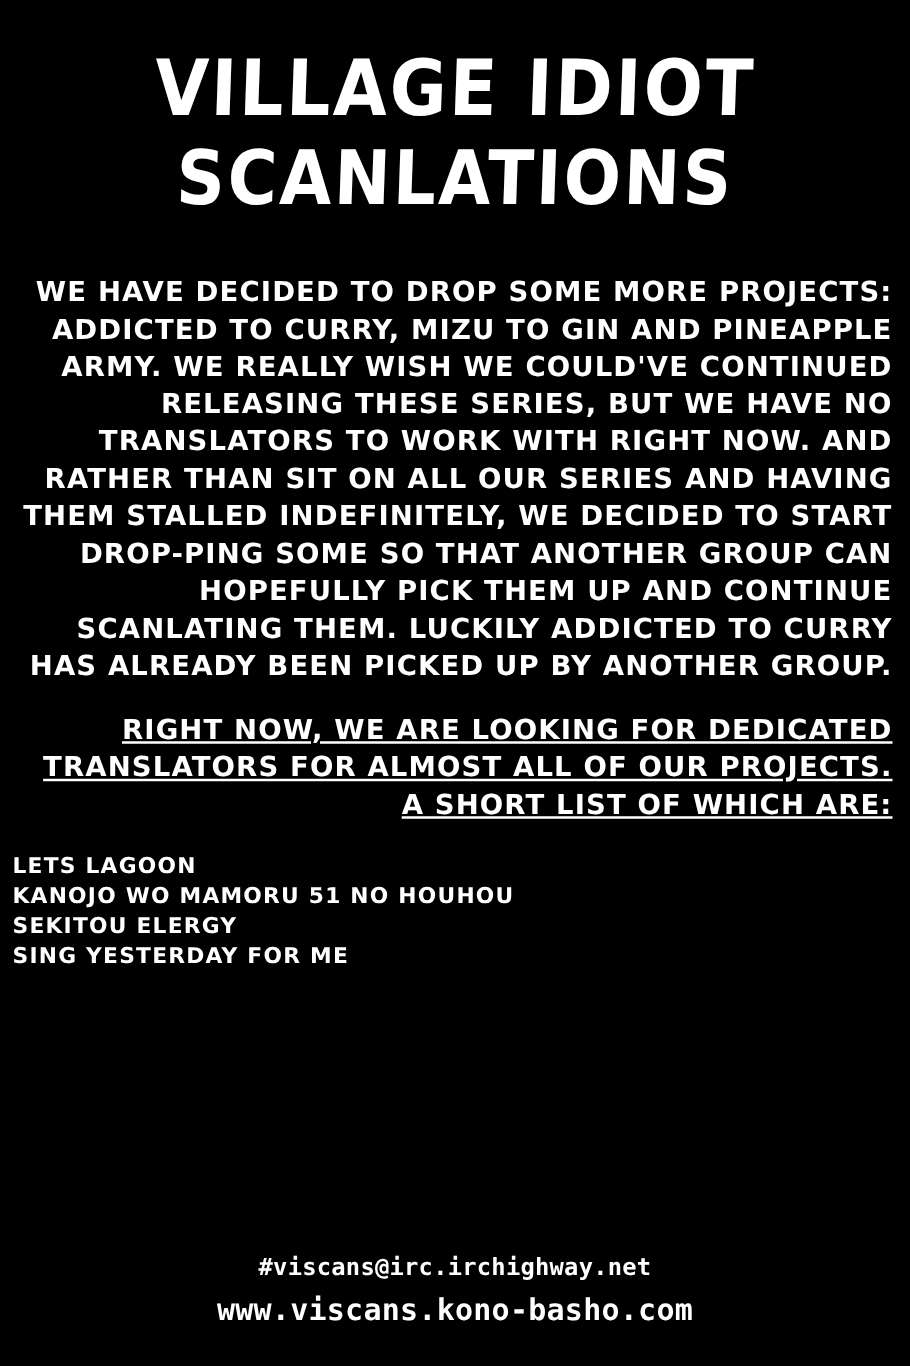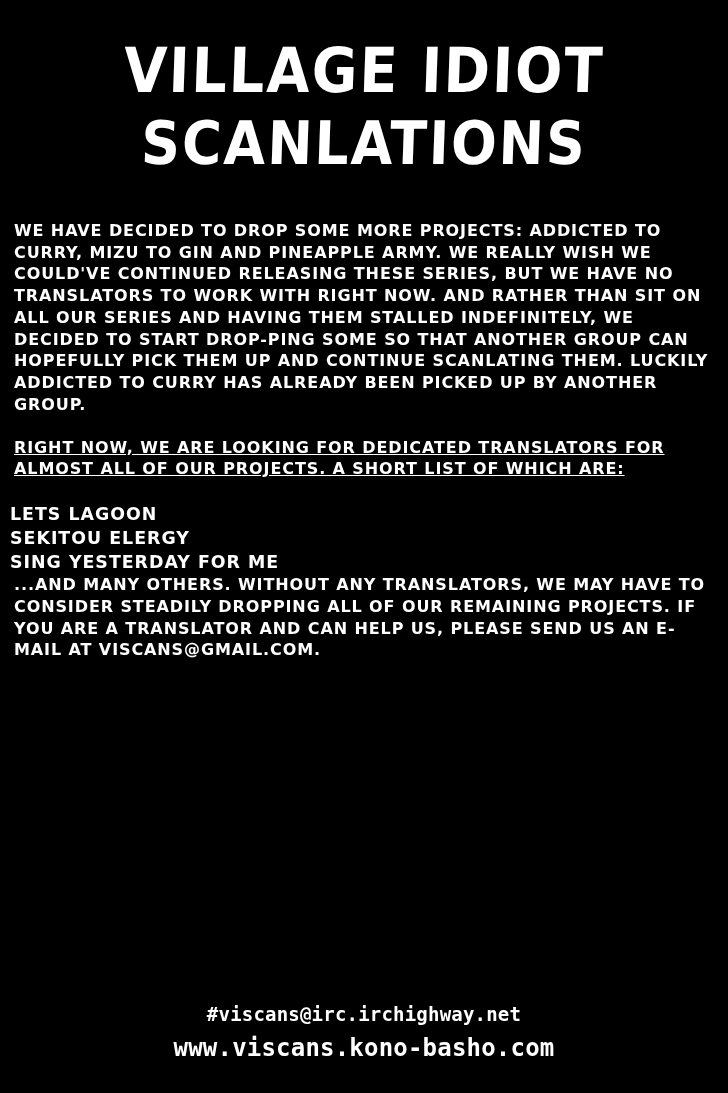--- a/index.html
+++ b/index.html
@@ -38,23 +38,23 @@
   }
   .title-line.second {
     font-size: 60px;
     margin-top: 6px;
   }
   .body-block {
     margin-top: 44px;
     padding: 0 10px;
   }
   .para {
-    text-align: left;
+    text-align: right;
     font-family: "DejaVu Sans", sans-serif;
-    font-size: 16px;
+    font-size: 22px;
     line-height: 1.36;
     letter-spacing: 0.9px;
     font-weight: bold;
     text-transform: uppercase;
     color: #ffffff;
     margin: 0 auto;
     max-width: 700px;
   }
   .para + .para {
     margin-top: 21px;
@@ -99,25 +99,25 @@
     <div class="title-line">VILLAGE IDIOT</div>
     <div class="title-line second">SCANLATIONS</div>
   </div>
 
   <div class="body-block">
     <p class="para">WE HAVE DECIDED TO DROP SOME MORE PROJECTS: ADDICTED TO CURRY, MIZU TO GIN AND PINEAPPLE ARMY. WE REALLY WISH WE COULD'VE CONTINUED RELEASING THESE SERIES, BUT WE HAVE NO TRANSLATORS TO WORK WITH RIGHT NOW. AND RATHER THAN SIT ON ALL OUR SERIES AND HAVING THEM STALLED INDEFINITELY, WE DECIDED TO START DROP-PING SOME SO THAT ANOTHER GROUP CAN HOPEFULLY PICK THEM UP AND CONTINUE SCANLATING THEM. LUCKILY ADDICTED TO CURRY HAS ALREADY BEEN PICKED UP BY ANOTHER GROUP.</p>
     <p class="para">RIGHT NOW, WE ARE LOOKING FOR DEDICATED TRANSLATORS FOR ALMOST ALL OF OUR PROJECTS. A SHORT LIST OF WHICH ARE:</p>
 
     <div class="list-block">
       <div class="list-item">LETS LAGOON</div>
+      <div class="list-item">KANOJO WO MAMORU 51 NO HOUHOU</div>
       <div class="list-item">SEKITOU ELERGY</div>
       <div class="list-item">SING YESTERDAY FOR ME</div>
     </div>
 
-    <p class="para">...AND MANY OTHERS. WITHOUT ANY TRANSLATORS, WE MAY HAVE TO CONSIDER STEADILY DROPPING ALL OF OUR REMAINING PROJECTS. IF YOU ARE A TRANSLATOR AND CAN HELP US, PLEASE SEND US AN E-MAIL AT VISCANS@GMAIL.COM.</p>
   </div>
 
   <div class="footer">
     <div class="footer-line">#viscans@irc.irchighway.net</div>
     <div class="footer-line url">www.viscans.kono-basho.com</div>
   </div>
 
 </div>
 
 </body></html>

